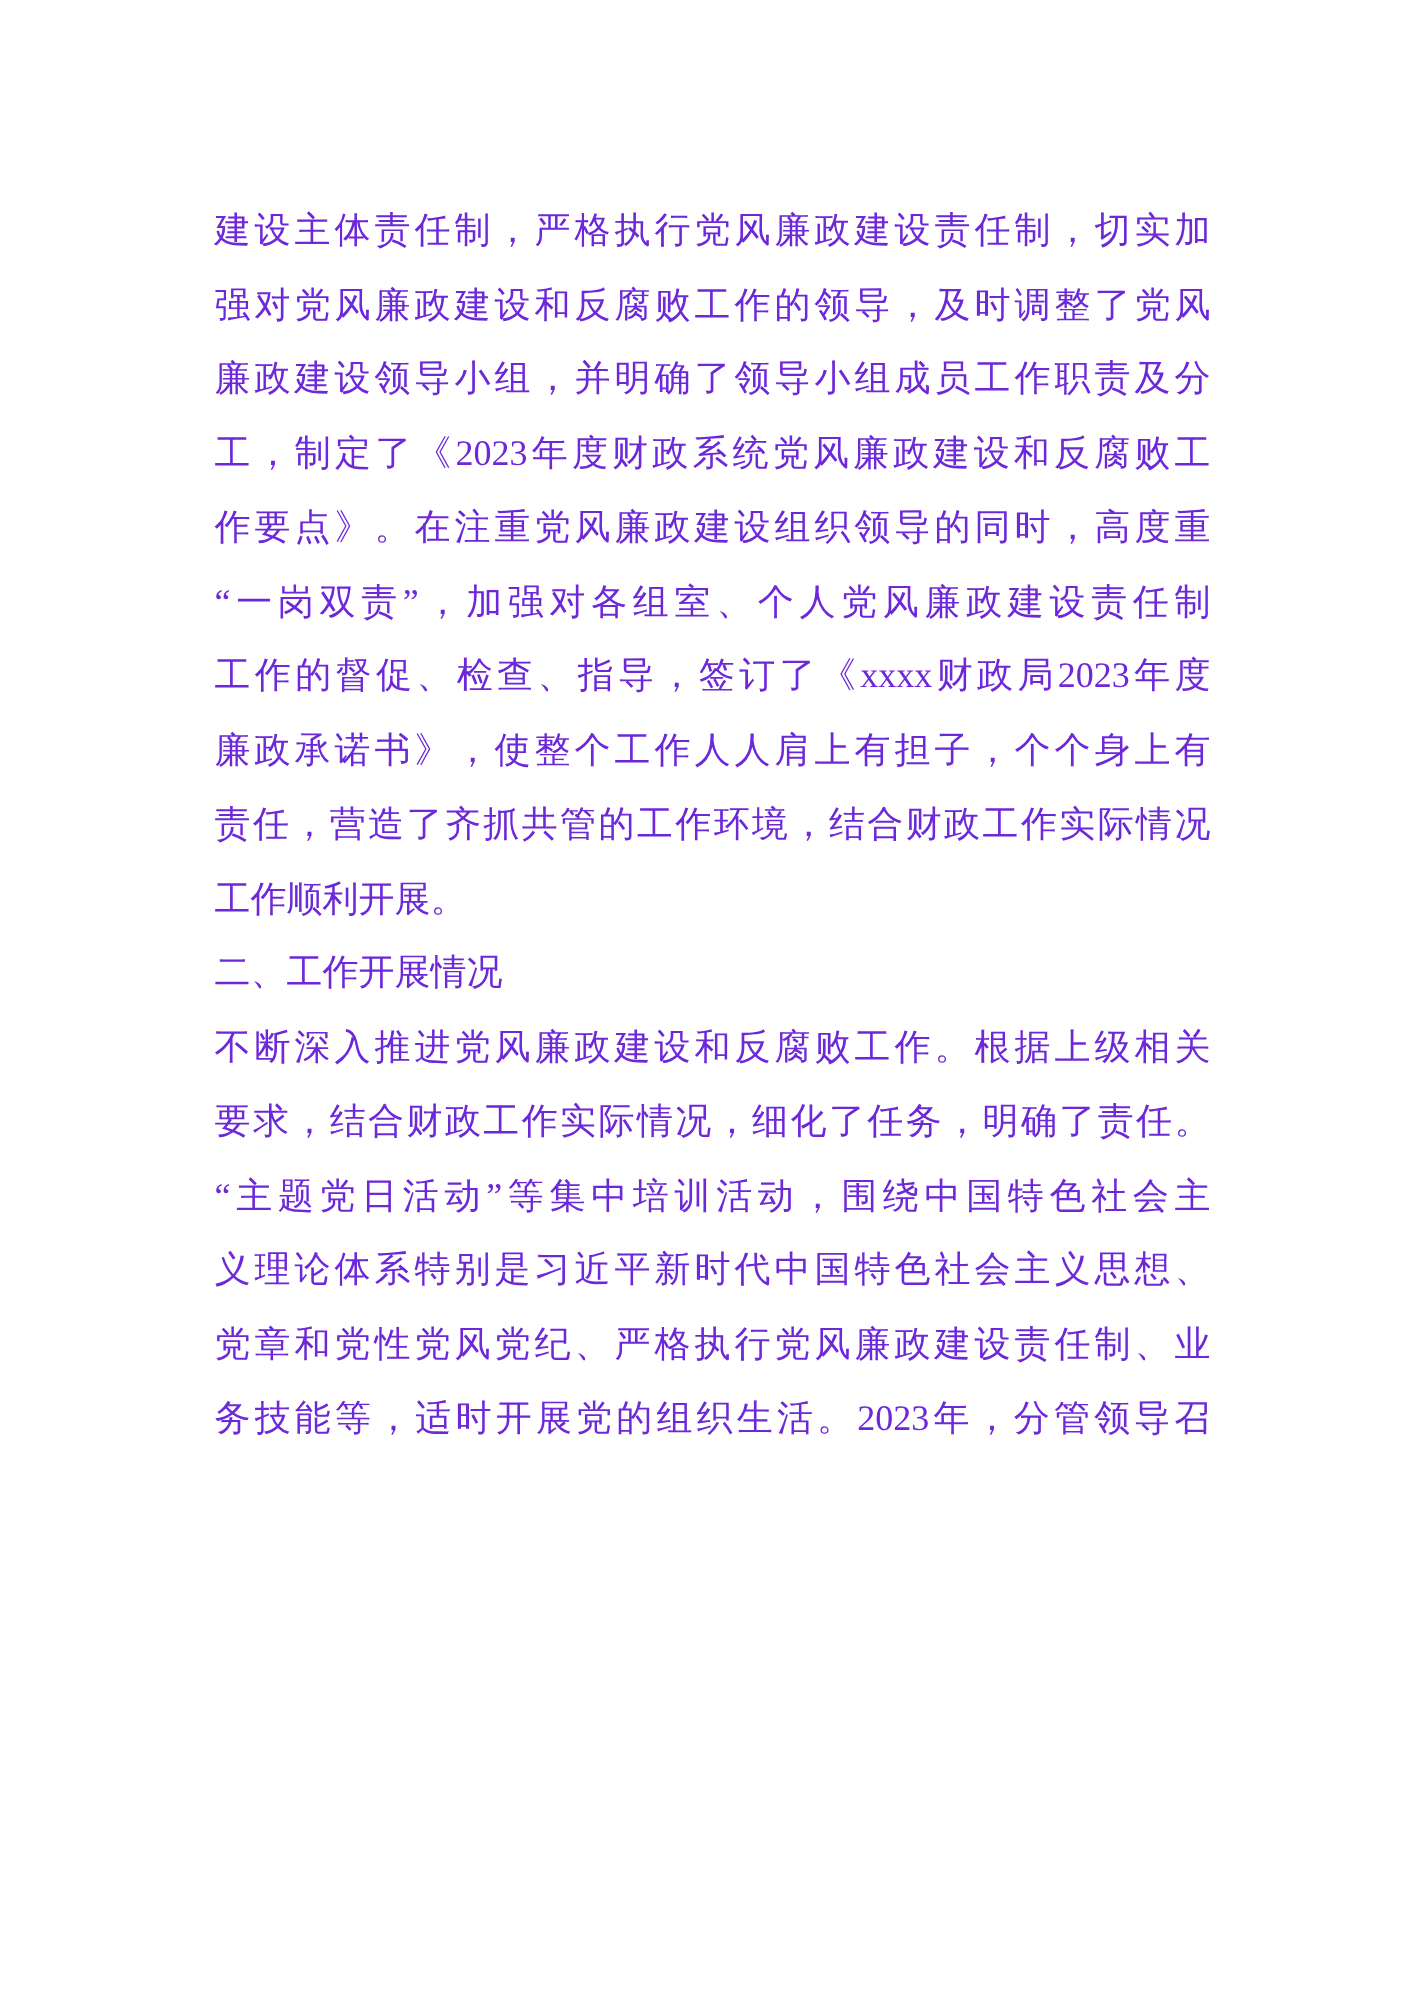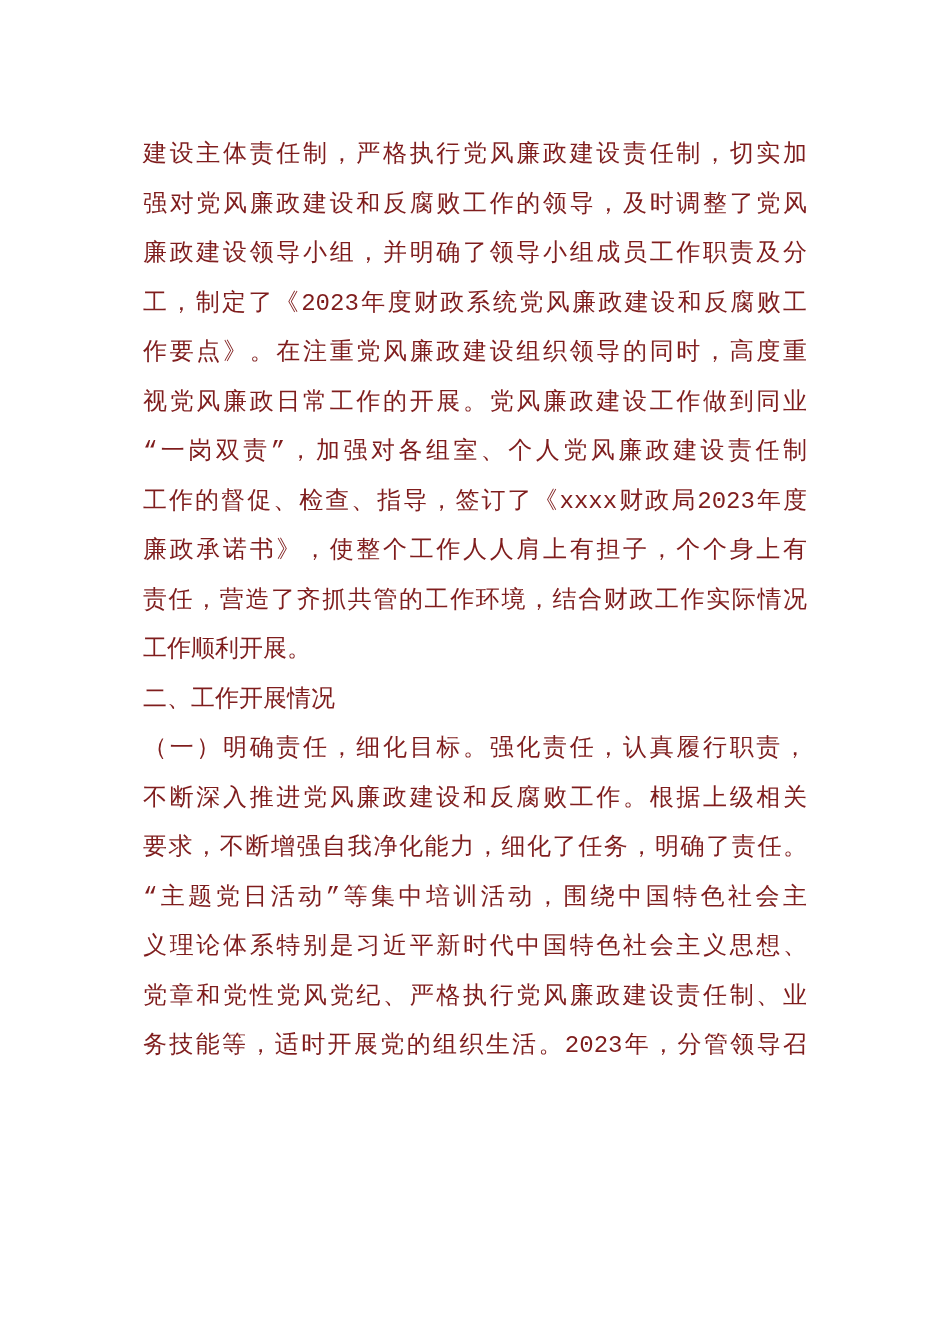--- a/index.html
+++ b/index.html
@@ -16,48 +16,46 @@
     .page {
       position: absolute;
       left: 143px;
       top: 130px;
       width: 664px;
     }
     .line {
       display: block;
       height: 49.5px;
       line-height: 49.5px;
-      font-family: Liberation Mono, monospace;
+      font-family: Liberation Serif, serif;
       font-size: 24px;
-      color: #7f1d1d;
+      color: #6d28d9;
       white-space: nowrap;
       text-align: justify;
       text-align-last: justify;
       letter-spacing: 0;
     }
     .line.last {
       text-align-last: left;
     }
   </style>
 </head>
 <body>
 
 <div class="page">
   <span class="line">建设主体责任制，严格执行党风廉政建设责任制，切实加</span>
   <span class="line">强对党风廉政建设和反腐败工作的领导，及时调整了党风</span>
   <span class="line">廉政建设领导小组，并明确了领导小组成员工作职责及分</span>
   <span class="line">工，制定了《2023年度财政系统党风廉政建设和反腐败工</span>
   <span class="line">作要点》。在注重党风廉政建设组织领导的同时，高度重</span>
-  <span class="line">视党风廉政日常工作的开展。党风廉政建设工作做到同业</span>
   <span class="line">“一岗双责”，加强对各组室、个人党风廉政建设责任制</span>
   <span class="line">工作的督促、检查、指导，签订了《xxxx财政局2023年度</span>
   <span class="line">廉政承诺书》，使整个工作人人肩上有担子，个个身上有</span>
   <span class="line">责任，营造了齐抓共管的工作环境，结合财政工作实际情况</span>
   <span class="line last">工作顺利开展。</span>
   <span class="line last">二、工作开展情况</span>
-  <span class="line">（一）明确责任，细化目标。强化责任，认真履行职责，</span>
   <span class="line">不断深入推进党风廉政建设和反腐败工作。根据上级相关</span>
-  <span class="line">要求，不断增强自我净化能力，细化了任务，明确了责任。</span>
+  <span class="line">要求，结合财政工作实际情况，细化了任务，明确了责任。</span>
   <span class="line">“主题党日活动”等集中培训活动，围绕中国特色社会主</span>
   <span class="line">义理论体系特别是习近平新时代中国特色社会主义思想、</span>
   <span class="line">党章和党性党风党纪、严格执行党风廉政建设责任制、业</span>
   <span class="line">务技能等，适时开展党的组织生活。2023年，分管领导召</span>
 </div>
 
 </body></html>

